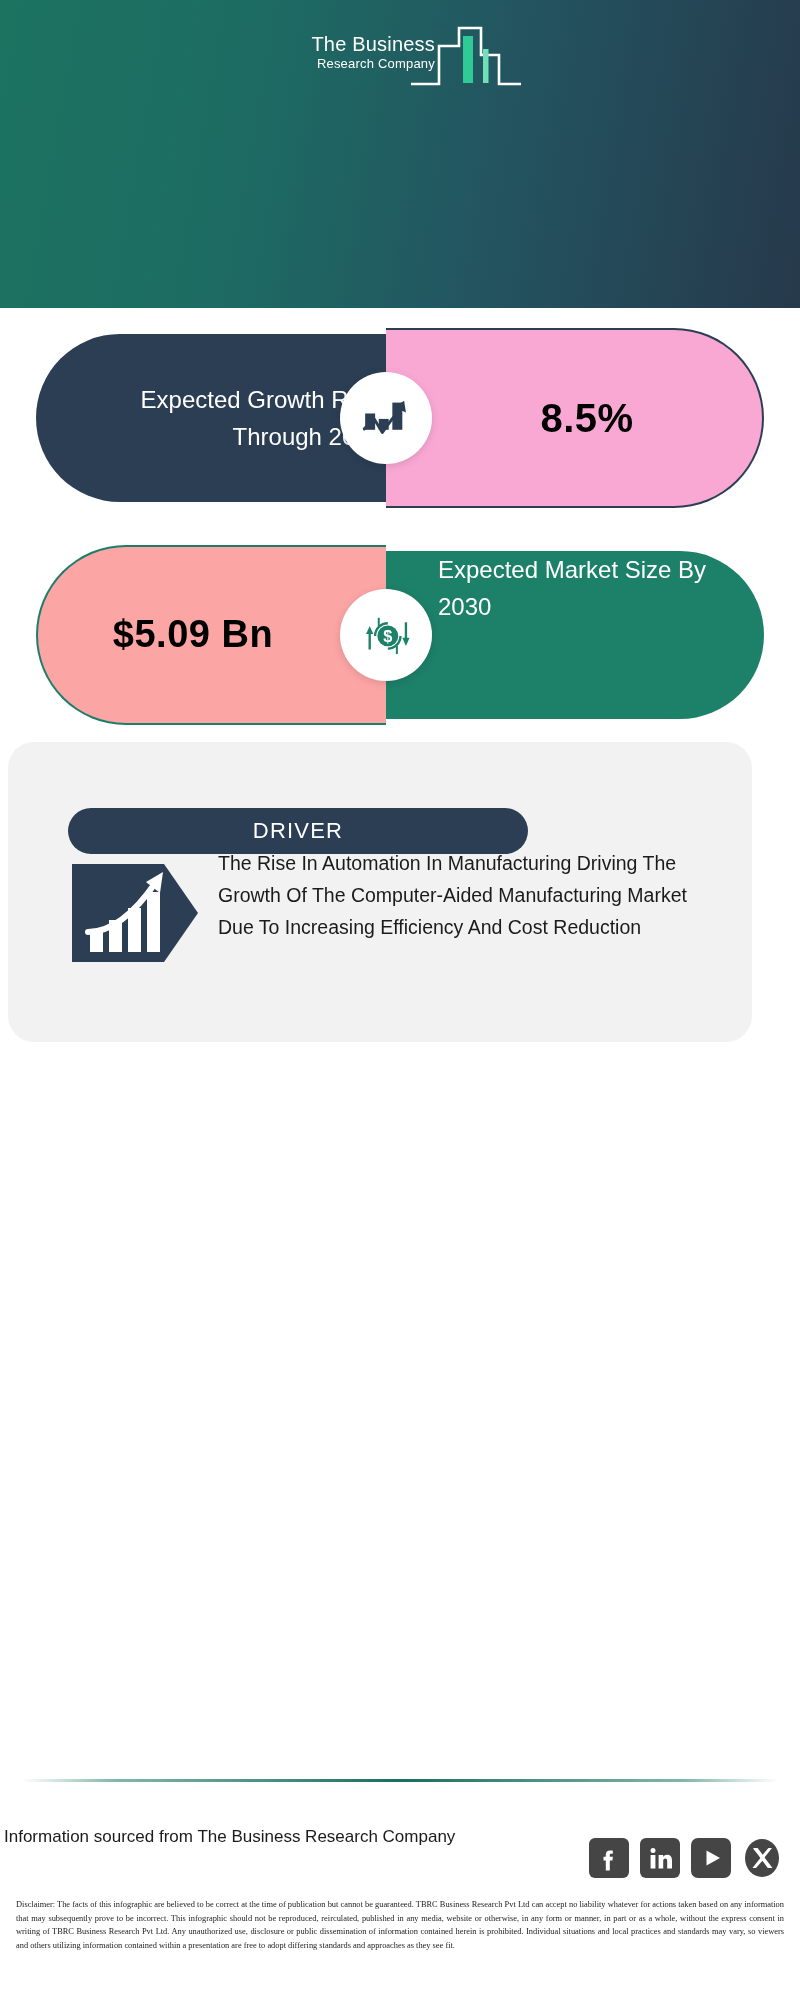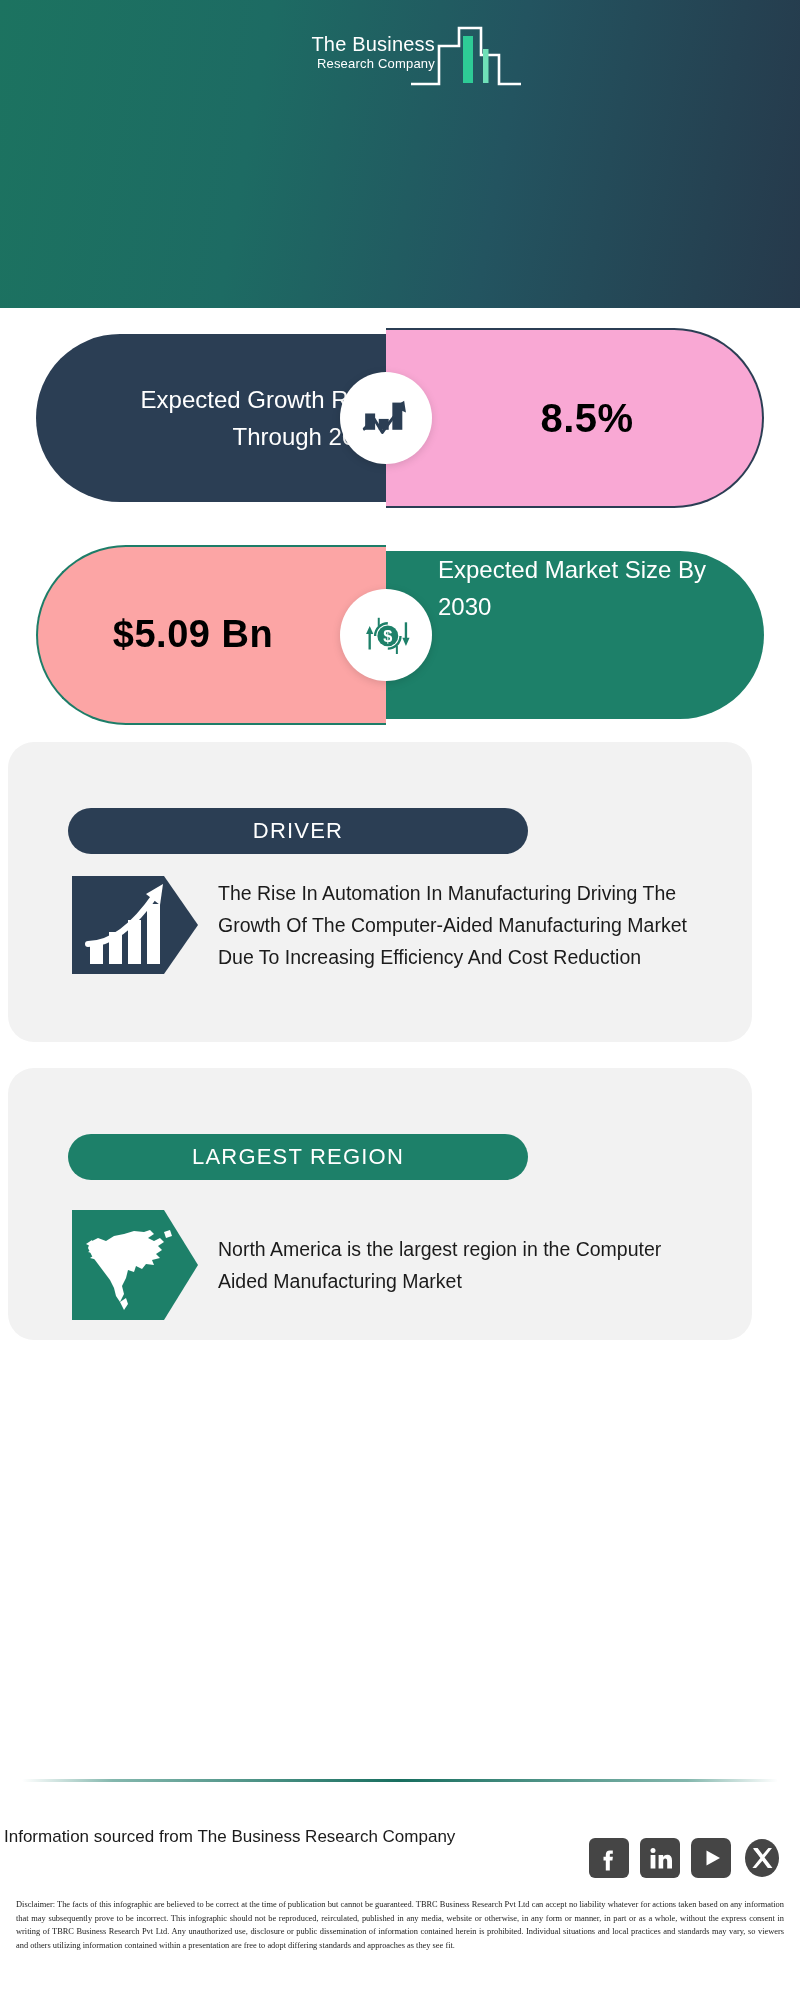--- a/index.html
+++ b/index.html
@@ -212,22 +212,21 @@
     font-size: 22px;
     font-weight: 400;
     letter-spacing: 1.2px;
   }
 
   .panel-body {
     position: absolute;
     left: 60px; top: 104px;
     width: 620px;
     display: flex;
-    align-items: center;
-    margin-top: 12px;
+    align-items: flex-start;
   }
   .panel-icon {
     flex: 0 0 auto;
     width: 134px; height: 134px;
     position: relative;
     margin-right: 16px;
   }
   .panel-text {
     flex: 1 1 auto;
     color: #1b1b1b;
@@ -361,40 +360,20 @@
           <rect x="60" y="62" width="13" height="44" fill="#ffffff"></rect>
           <rect x="79" y="46" width="13" height="60" fill="#ffffff"></rect>
           <path d="M20 86 C44 86 66 68 88 36" fill="none" stroke="#ffffff" stroke-width="6" stroke-linecap="round"></path>
           <polygon points="95,26 92,47 78,36" fill="#ffffff"></polygon>
         </svg>
       </div>
       <div class="panel-text">The Rise In Automation In Manufacturing Driving The Growth Of The Computer-Aided Manufacturing Market Due To Increasing Efficiency And Cost Reduction</div>
     </div>
   </div>
 
-  <div class="panel panel-region">
-    <div class="pill pill-region">
-      <span class="pill-label">LARGEST REGION</span>
-    </div>
-    <div class="panel-body panel-body-region">
-      <div class="panel-icon">
-        <svg viewBox="0 0 134 134" width="134" height="134">
-          <polygon points="4,12 96,12 130,67 96,122 4,122" fill="#1d8069"></polygon>
-          <path fill="#ffffff" d="M22,44 L30,40 L38,43 L46,38 L56,36 L66,33 L76,34 L82,32
-            L86,36 L80,40 L86,43 L92,40 L96,44 L90,48 L94,52 L88,56 L92,60
-            L84,62 L86,67 L78,66 L74,71 L68,68 L66,74 L60,72 L58,80 L54,88
-            L56,96 L52,104 L48,98 L46,90 L42,82 L36,74 L30,66 L24,58 L20,50 Z"></path>
-          <path fill="#ffffff" d="M24,42 L18,46 L26,50 L20,54 L28,56 L22,60 L30,62 L26,50 Z"></path>
-          <path fill="#ffffff" d="M52,104 L56,112 L60,106 L58,100 Z"></path>
-          <path fill="#ffffff" d="M96,34 L102,32 L104,38 L98,40 Z"></path>
-        </svg>
-      </div>
-      <div class="panel-text">North America is the largest region in the Computer Aided Manufacturing Market</div>
-    </div>
-  </div>
 
   <div class="divider"></div>
 
   <div class="footer-src">
     <div>Information sourced from The Business Research Company</div>
   </div>
 
   <div class="social">
     <div class="social-ico">
       <svg viewBox="0 0 40 40" width="40" height="40">

